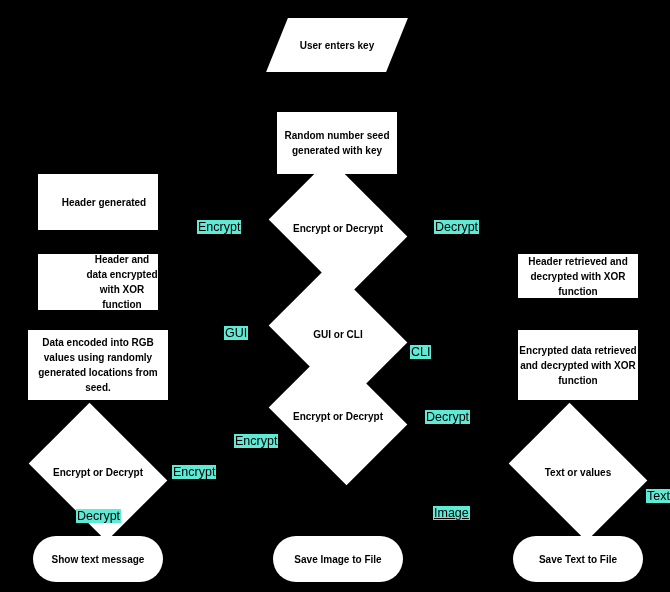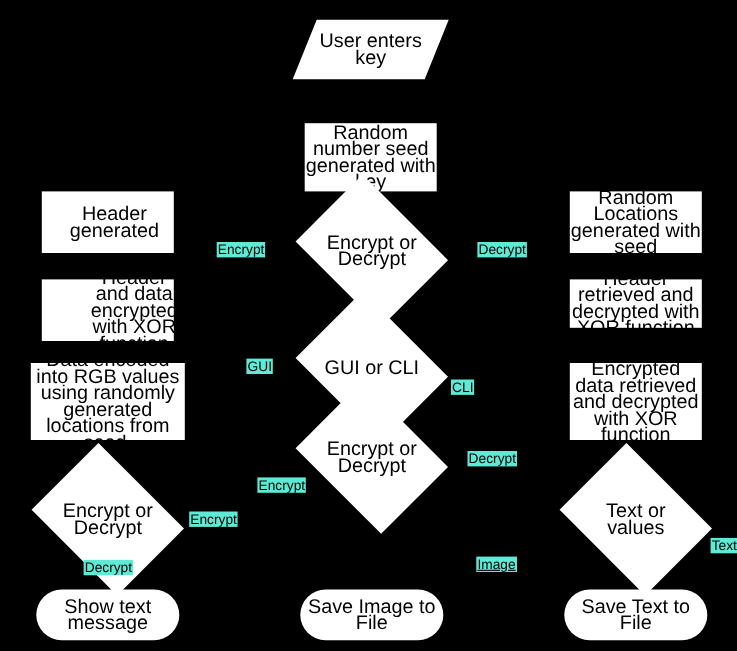--- a/index.html
+++ b/index.html
@@ -17,22 +17,23 @@
   }
   .node {
     position: absolute;
     box-sizing: border-box;
     background: #ffffff;
     color: #000000;
     display: flex;
     align-items: center;
     justify-content: center;
     text-align: center;
-    font-size: 18px;
+    font-size: 10px;
     line-height: 15px;
+    font-weight: bold;
   }
   .rect { }
   .parallelogram {
     background: transparent;
   }
   .parallelogram .shape {
     position: absolute;
     inset: 0;
     background: #ffffff;
     transform: skewX(-22deg);
@@ -100,23 +101,20 @@
   </div>
 
   <div class="node rect" style="left:38px; top:254px; width:120px; height:56px;padding-left:48px;">
     <span>Header and data encrypted with XOR function</span>
   </div>
 
   <div class="node rect" style="left:28px; top:330px; width:140px; height:70px;">
     <span>Data encoded into RGB values using randomly generated locations from seed.</span>
   </div>
 
-  <div class="node rect" style="left:518px; top:174px; width:120px; height:56px;">
-    <span>Random Locations generated with seed</span>
-  </div>
 
   <div class="node rect" style="left:518px; top:254px; width:120px; height:44px;">
     <span>Header retrieved and decrypted with XOR function</span>
   </div>
 
   <div class="node rect" style="left:518px; top:330px; width:120px; height:70px;">
     <span>Encrypted data retrieved and decrypted with XOR function</span>
   </div>
 
   <div class="node diamond" style="left:283px; top:291px; width:110px; height:86px;">

